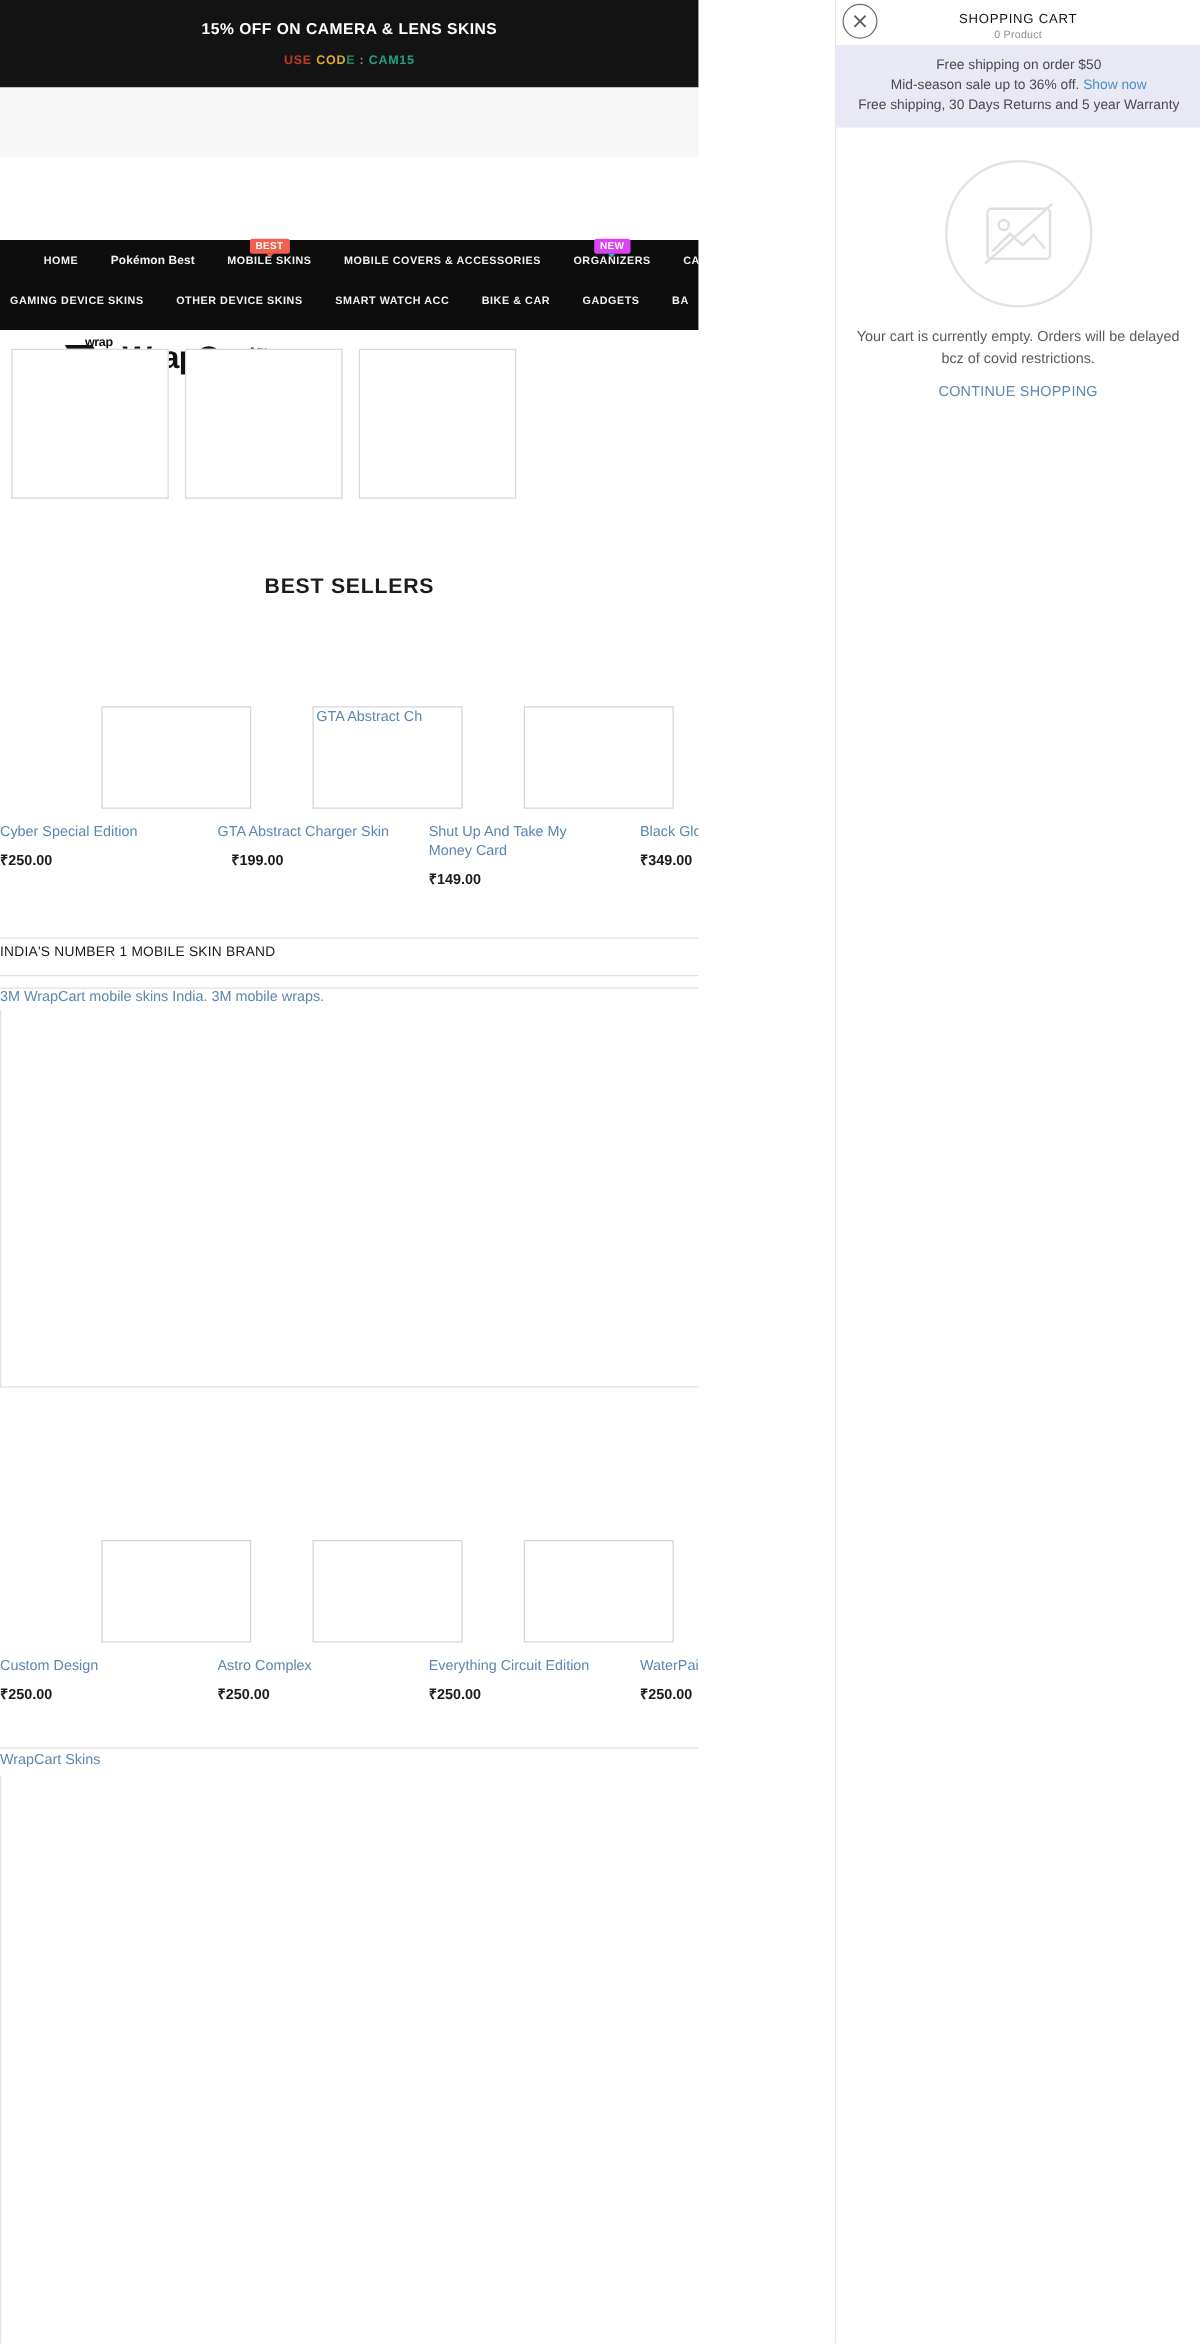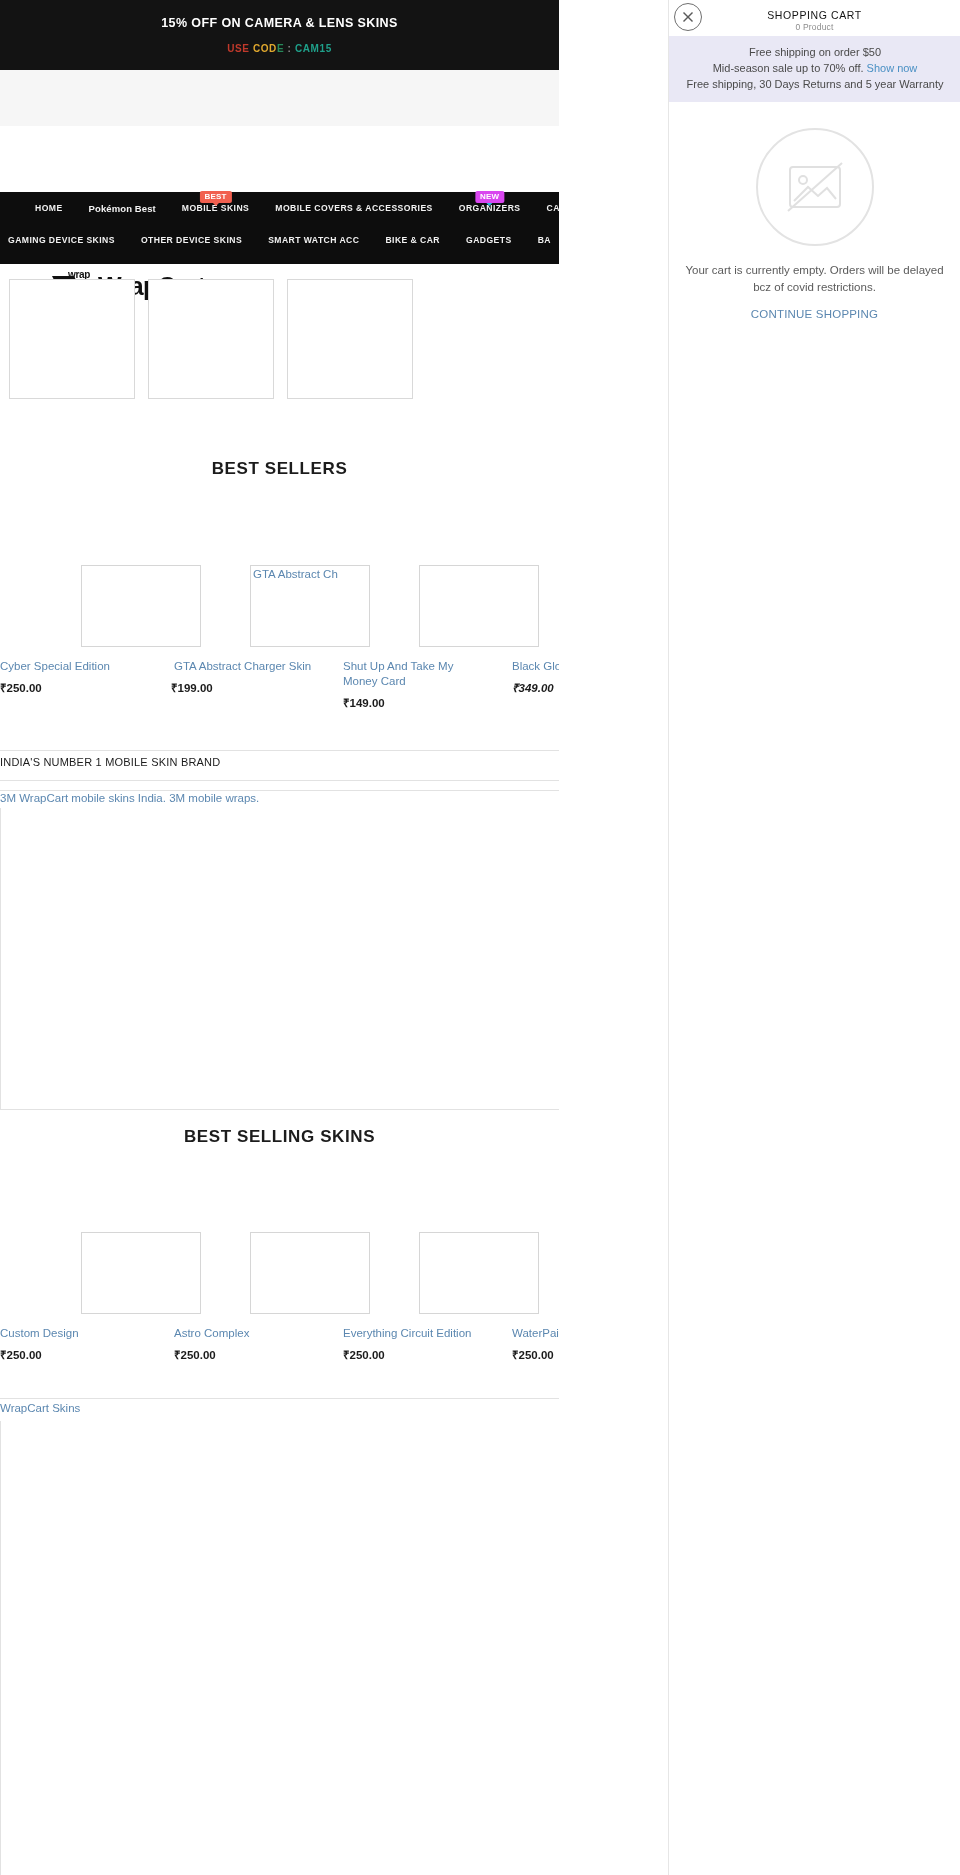--- a/index.html
+++ b/index.html
@@ -228,45 +228,44 @@
       </div>
       <div class="prod-name" style="left:0; top:94px;">Cyber Special Edition</div>
       <div class="prod-price" style="left:0; top:115px;">₹250.00</div>
     </div>
 
     <div class="prod" style="left:169px; top:565px; width:150px;">
       <div class="prod-img" style="left:81px; top:0; width:120px; height:82px;">
         <span class="prod-alt">GTA Abstract Ch</span>
       </div>
       <div class="prod-name" style="left:5px; top:94px; width:155px;">GTA Abstract Charger Skin</div>
-      <div class="prod-price" style="left:2px; top:115px;">₹199.00</div>
+      <div class="prod-price" style="left:16px; top:115px;">₹199.00</div>
     </div>
 
     <div class="prod" style="left:338px; top:565px; width:150px;">
       <div class="prod-img" style="left:81px; top:0; width:120px; height:82px;">
         <span class="prod-alt"></span>
       </div>
       <div class="prod-name" style="left:5px; top:94px; width:148px;">Shut Up And Take My Money Card</div>
       <div class="prod-price" style="left:5px; top:130px;">₹149.00</div>
     </div>
 
     <div class="prod" style="left:507px; top:565px; width:150px;">
 
       <div class="prod-name" style="left:5px; top:94px; width:120px;">Black Glo</div>
-      <div class="prod-price" style="left:5px; top:115px;font-style:italic;">₹349.00</div>
+      <div class="prod-price" style="left:5px; top:115px;">₹349.00</div>
     </div>
 
     <div class="rule" style="left:0; top:750px; width:559px;"></div>
     <div class="dark-text" style="left:0; top:756px;">INDIA'S  NUMBER 1 MOBILE SKIN BRAND</div>
     <div class="rule" style="left:0; top:780px; width:559px;"></div>
     <div class="rule" style="left:0; top:790px; width:559px;"></div>
     <div class="blue-text" style="left:0; top:792px;">3M WrapCart mobile skins India. 3M mobile wraps.</div>
     <div class="big-box" style="left:0; top:808px; width:559px; height:302px;"></div>
 
-    <div class="section-title" style="top:1127px;">BEST SELLING SKINS</div>
 
     <div class="prod" style="left:0; top:1232px; width:140px;">
       <div class="prod-img" style="left:81px; top:0; width:120px; height:82px;">
         <span class="prod-alt"></span>
       </div>
       <div class="prod-name" style="left:0; top:94px;">Custom Design</div>
       <div class="prod-price" style="left:0; top:115px;">₹250.00</div>
     </div>
 
     <div class="prod" style="left:169px; top:1232px; width:150px;">
@@ -306,21 +305,21 @@
           <line x1="1.5" y1="1.5" x2="10.5" y2="10.5" stroke="#5a5a5a" stroke-width="1.4"></line>
           <line x1="10.5" y1="1.5" x2="1.5" y2="10.5" stroke="#5a5a5a" stroke-width="1.4"></line>
         </svg>
       </div>
       <div class="cart-title">SHOPPING CART</div>
       <div class="cart-count">0 Product</div>
     </div>
 
     <div class="cart-promo">
       <div>Free shipping on order $50</div>
-      <div><span>Mid-season sale up to 70% off. </span><a href="#">Show now</a></div>
+      <div><span>Mid-season sale up to 36% off. </span><a href="#">Show now</a></div>
       <div>Free shipping, 30 Days Returns and 5 year Warranty</div>
     </div>
 
     <div class="cart-emptyimg">
       <svg width="62" height="56" viewBox="0 0 62 56" aria-hidden="true">
         <rect x="6" y="8" width="50" height="40" rx="3" fill="none" stroke="#e0e0e0" stroke-width="2"></rect>
         <circle cx="19" cy="21" r="4" fill="none" stroke="#e0e0e0" stroke-width="2"></circle>
         <path d="M10 42 L24 28 L34 37 L43 29 L52 40" fill="none" stroke="#e0e0e0" stroke-width="2"></path>
         <line x1="4" y1="52" x2="58" y2="4" stroke="#e0e0e0" stroke-width="2"></line>
       </svg>

